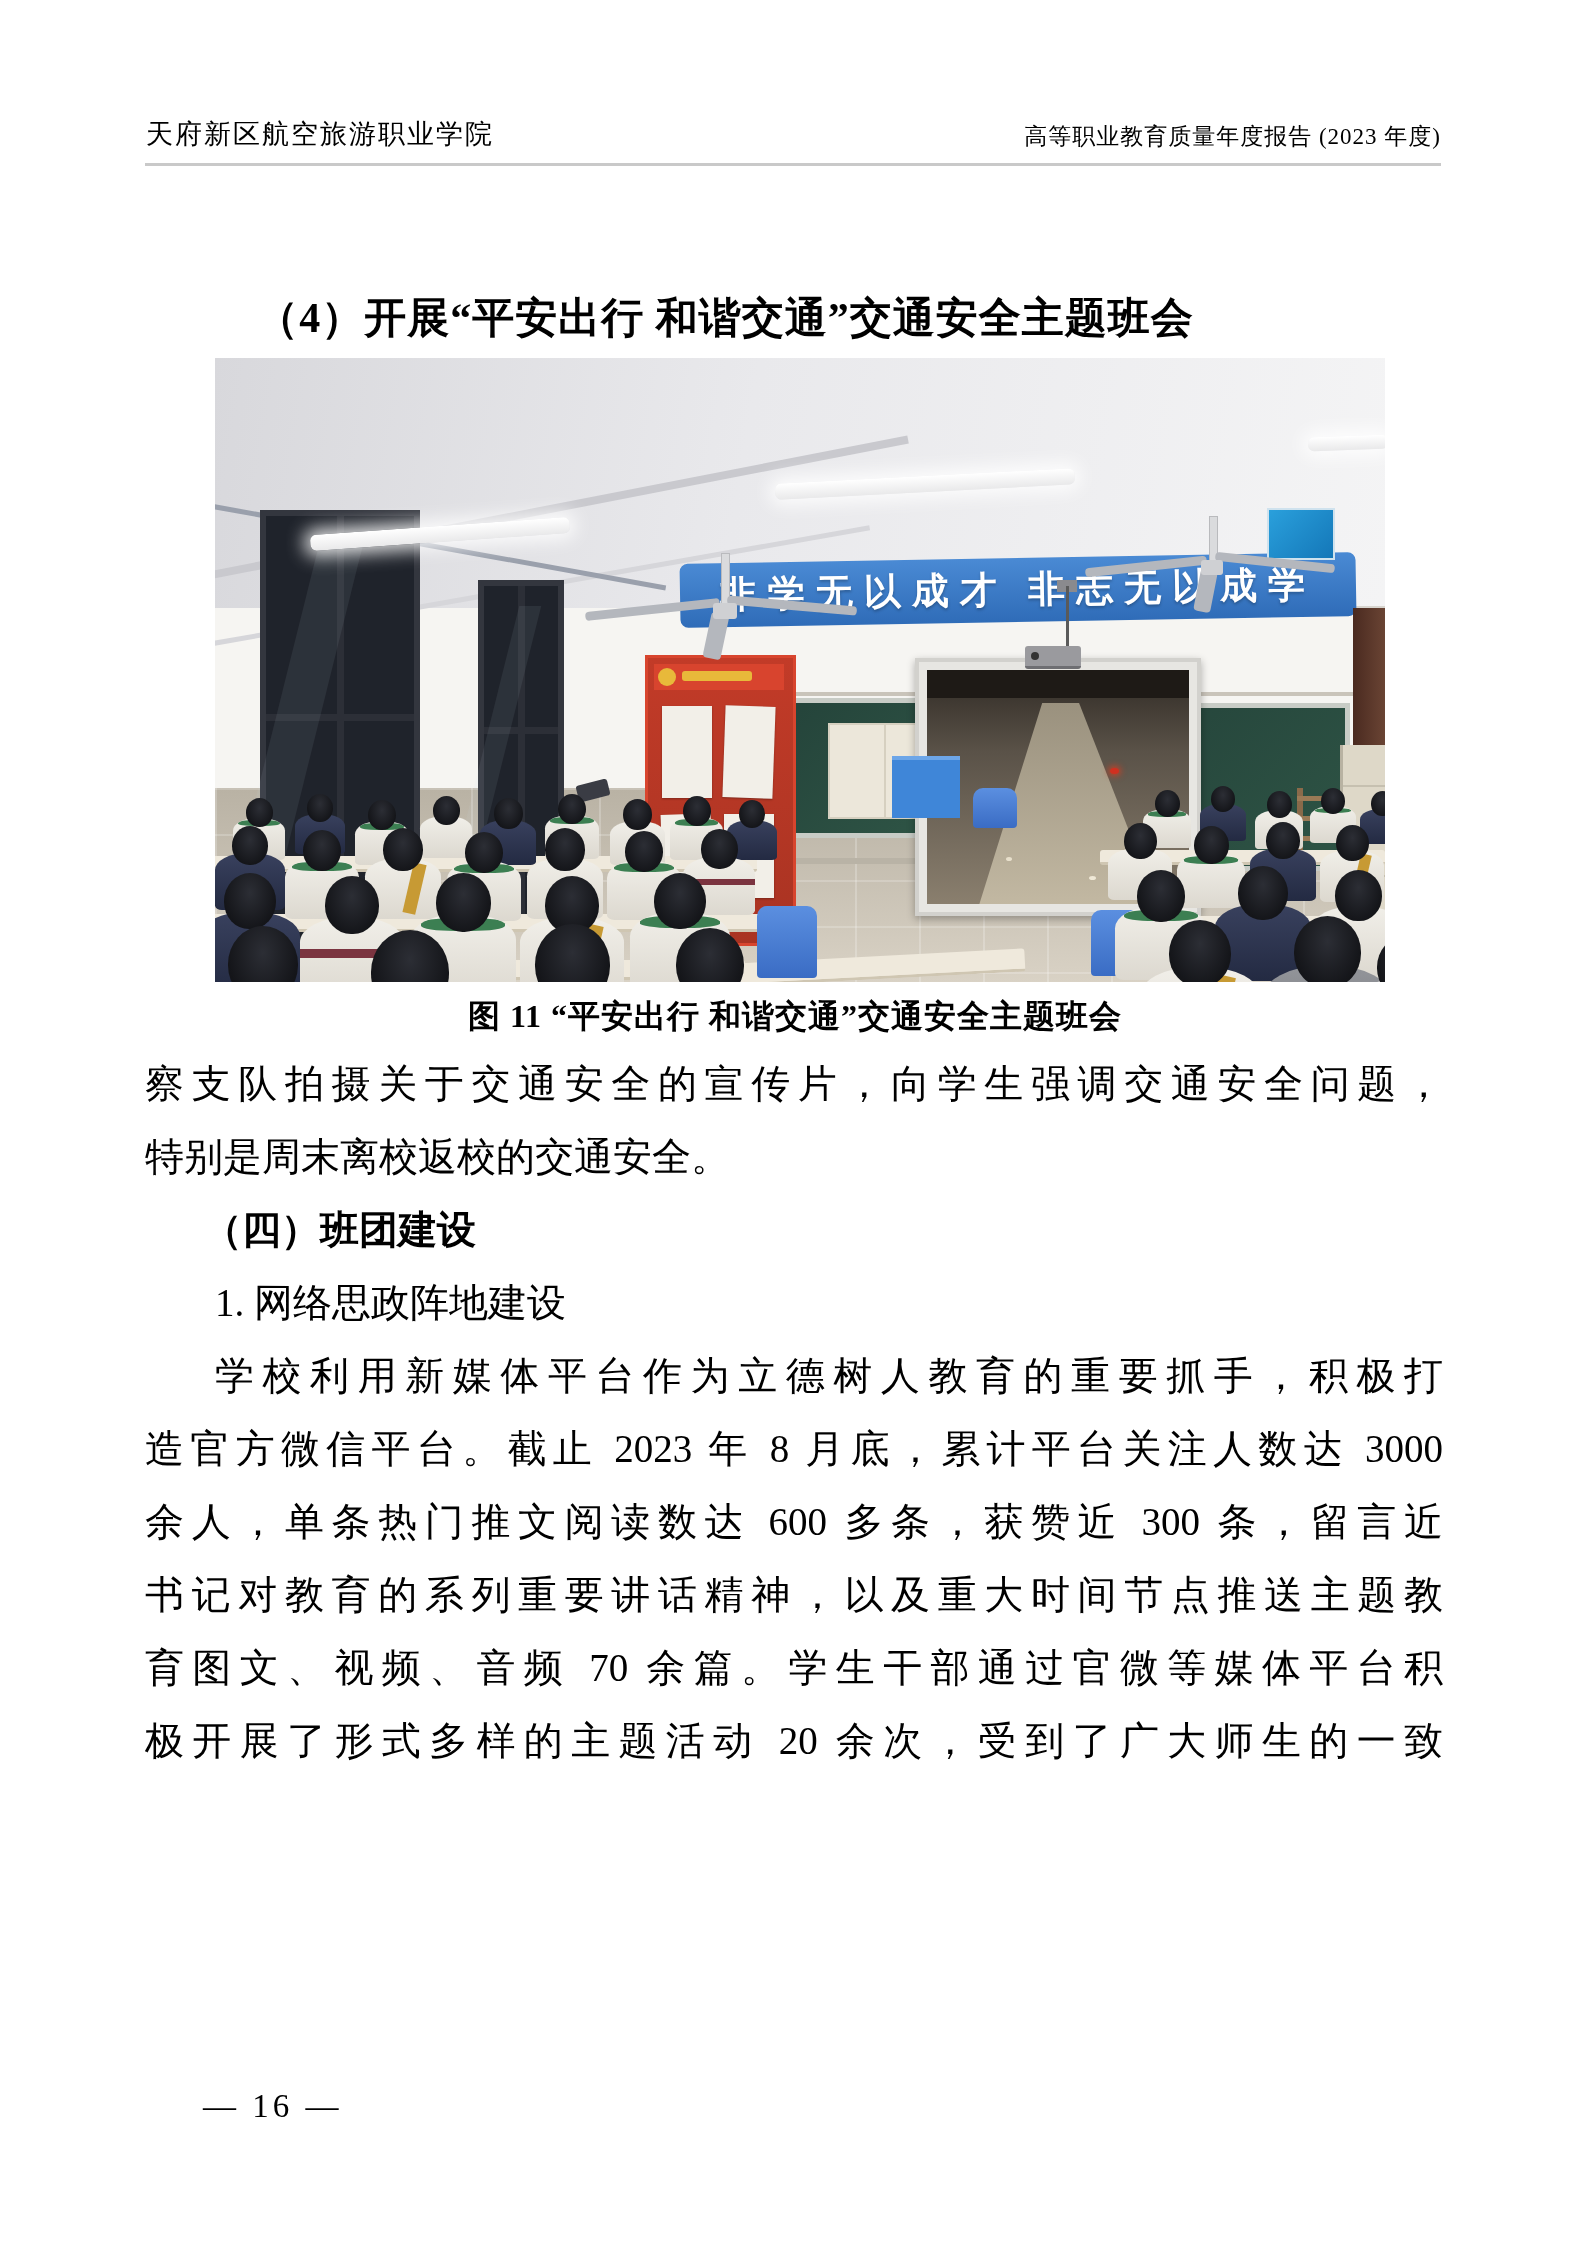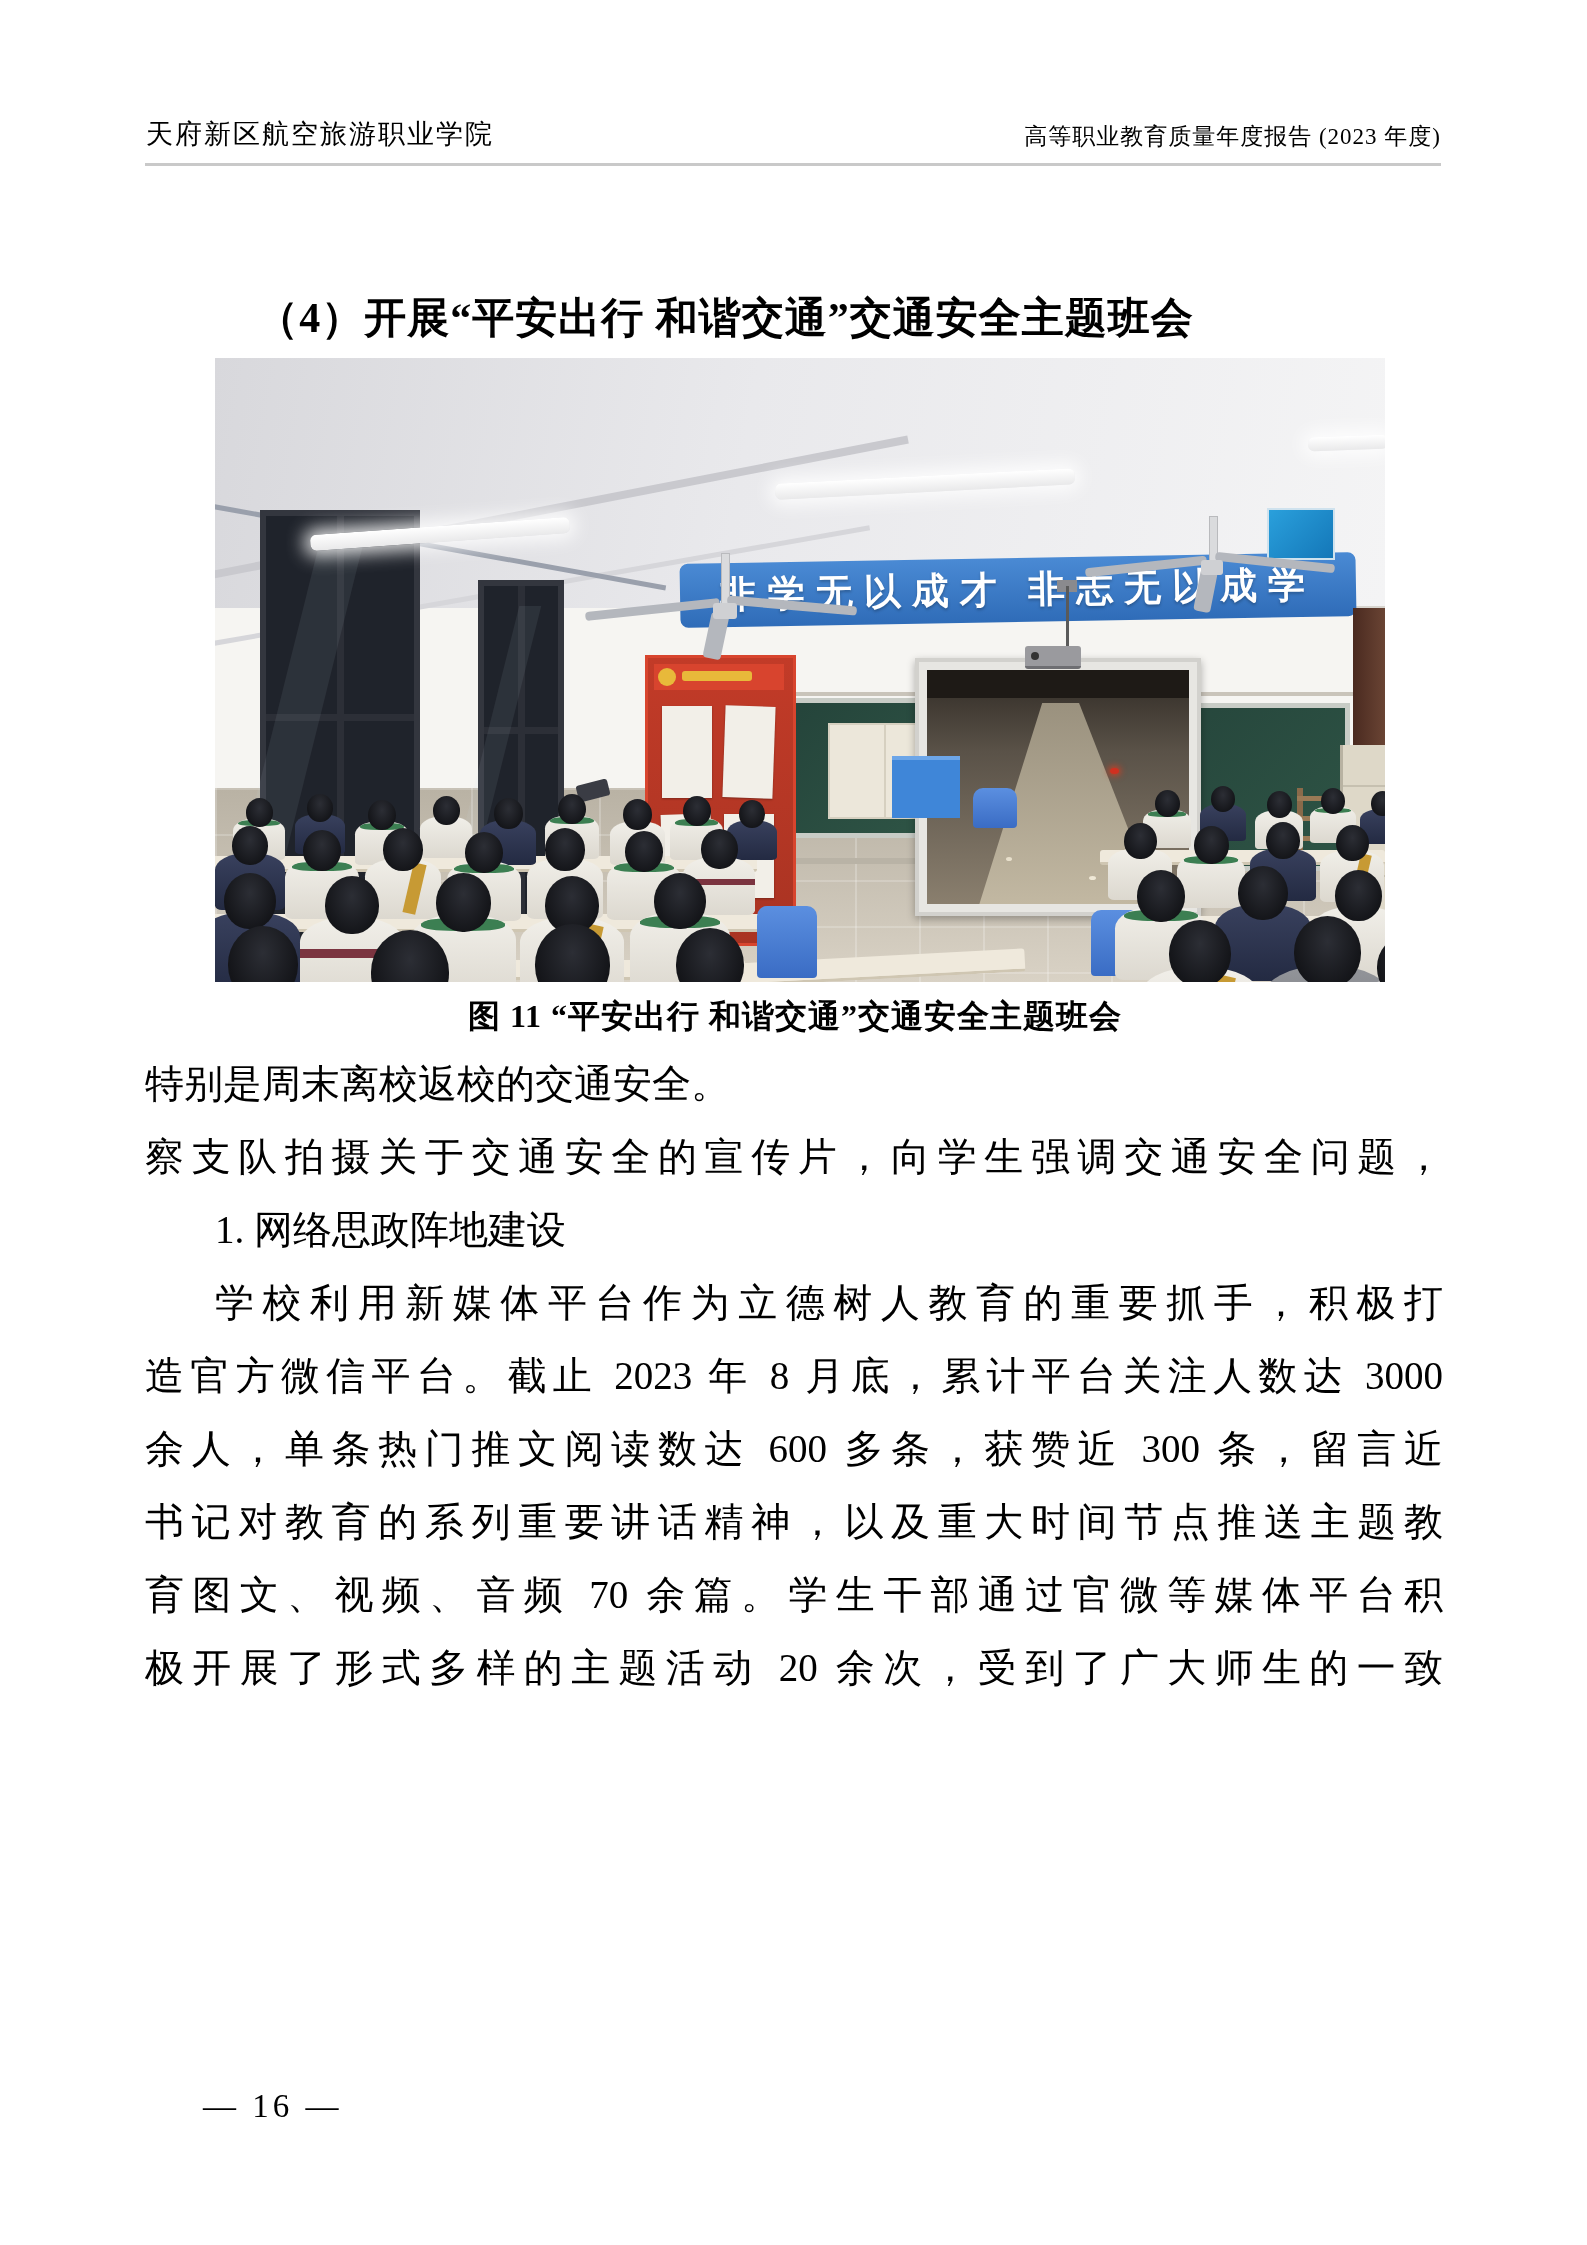--- a/index.html
+++ b/index.html
@@ -488,22 +488,23 @@
         <div class="stu w" style="left: 1135px; top: 578px; width: 110px; height: 132px;">
           <div class="bod" style="top: 43px;"></div>
           <div class="head" style="width: 57px; height: 62px; left: 27px;"></div>
         </div>
       </div>
   </div>
 
   <div class="fig-cap">图 11 “平安出行 和谐交通”交通安全主题班会</div>
 
   <div class="body-text" id="body-text">
+      <div class="bline justify">察支队拍摄关于交通安全的宣传片，向学生强调交通安全问题，</div>
       <div class="bline ">特别是周末离校返校的交通安全。</div>
-      <div class="bline justify">察支队拍摄关于交通安全的宣传片，向学生强调交通安全问题，</div>
+      <div class="bline head">（四）班团建设</div>
       <div class="bline indent">1. 网络思政阵地建设</div>
       <div class="bline indent justify">学校利用新媒体平台作为立德树人教育的重要抓手，积极打</div>
       <div class="bline justify">造官方微信平台。截止 2023 年 8 月底，累计平台关注人数达 3000</div>
       <div class="bline justify">余人，单条热门推文阅读数达 600 多条，获赞近 300 条，留言近</div>
       <div class="bline justify">书记对教育的系列重要讲话精神，以及重大时间节点推送主题教</div>
       <div class="bline justify">育图文、视频、音频 70 余篇。学生干部通过官微等媒体平台积</div>
       <div class="bline justify">极开展了形式多样的主题活动 20 余次，受到了广大师生的一致</div>
     </div>
 
   <div class="page-num">— 16 —</div>

